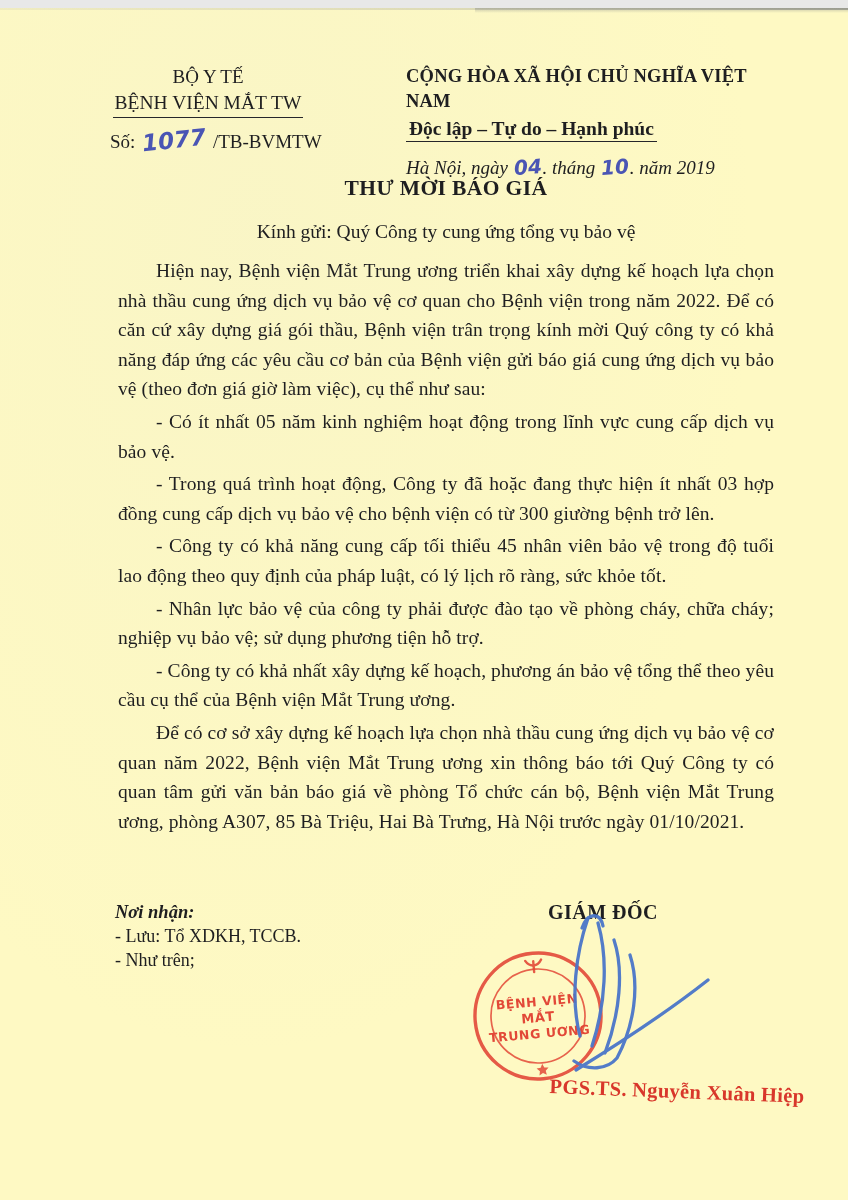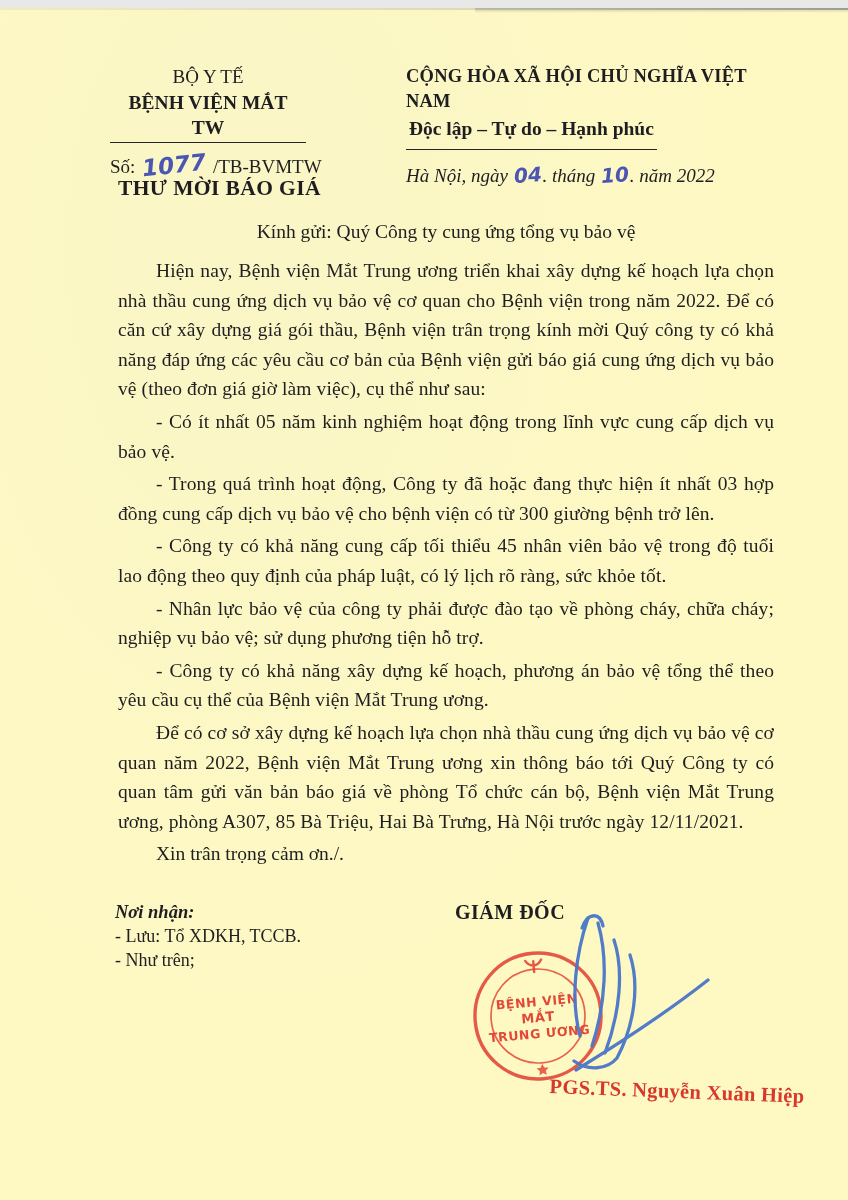--- a/index.html
+++ b/index.html
@@ -26,48 +26,48 @@
     background:radial-gradient(ellipse at 30% 20%, rgba(210,214,222,.10), rgba(255,255,255,0) 60%);
     pointer-events:none;
   }
 
   
   .hdr-left{
     position:absolute;top:56px;left:110px;width:196px;
     text-align:center;line-height:25px;
   }
   .hdr-left .ministry{font-size:19px;}
-  .hdr-left .org{font-size:19.5px;font-weight:bold;margin-top:1px;}
+  .hdr-left .org{font-size:19.5px;font-weight:normal;margin-top:1px;}
   .hdr-left .org .u{display:inline-block;border-bottom:1.6px solid #26262a;padding:0 2px 2px;}
   .hdr-left .doc-number{font-size:19px;margin-top:11px;white-space:nowrap;}
 
   .hdr-right{
     position:absolute;top:56px;left:406px;width:380px;
     text-align:left;line-height:25px;
   }
   .hdr-right .country{font-size:18.5px;font-weight:bold;letter-spacing:.2px;}
   .hdr-right .motto{font-size:19.5px;font-weight:bold;margin-top:2px;}
-  .hdr-right .motto .u{display:inline-block;border-bottom:1.6px solid #26262a;padding:0 3px 8px;}
+  .hdr-right .motto .u{display:inline-block;border-bottom:1.6px solid #26262a;padding:0 3px 0;}
   .hdr-right .dateline{font-size:19px;font-style:italic;margin-top:13px;white-space:nowrap;}
 
   .hand{
     display:inline-block;
     font-family:"DejaVu Sans", sans-serif;
     font-style:italic;font-weight:bold;
     color:#4a55b4;
     transform:rotate(-6deg);
     line-height:1;
   }
   .hand.num{font-size:23px;margin:0 2px;}
   .hand.date-num{font-size:20px;margin:0 1px;transform:rotate(-4deg);}
 
   
   .body-text{position:absolute;top:168px;left:118px;width:656px;}
   .doc-title{
-    margin:0 0 20px;
+    margin:0 0 20px;text-align:center;
     font-size:21.5px;font-weight:bold;letter-spacing:.4px;
   }
   .salutation{
     margin:0 0 13px;text-align:center;font-size:19.5px;
   }
   .body-text p.para{
     margin:0 0 3px;
     font-size:19.5px;line-height:29.6px;
     text-align:justify;text-indent:38px;
     letter-spacing:.1px;
@@ -78,21 +78,21 @@
     text-indent:38px;
   }
 
   
   .recipients{position:absolute;left:115px;top:892px;}
   .recipients .head{font-size:18.5px;font-weight:bold;font-style:italic;line-height:25px;}
   .recipients .item{font-size:18px;line-height:23.5px;}
 
   .sig-title{
     position:absolute;left:455px;top:893px;width:296px;
-    text-align:left;font-size:20px;font-weight:bold;letter-spacing:.5px;
+    text-align:center;font-size:20px;font-weight:bold;letter-spacing:.5px;
   }
 
   .stamp-wrap{
     position:absolute;left:470px;top:940px;width:136px;height:136px;
     transform:rotate(-5deg);
     opacity:.92;
   }
   .stamp-text{
     font-family:"DejaVu Sans", sans-serif;
     font-weight:bold;
@@ -118,34 +118,33 @@
 
   <div class="hdr-left">
     <div class="ministry">BỘ Y TẾ</div>
     <div class="org"><span class="u">BỆNH VIỆN MẮT TW</span></div>
     <div class="doc-number"><span>Số: </span><span class="hand num">1077</span><span> /TB-BVMTW</span></div>
   </div>
 
   <div class="hdr-right">
     <div class="country">CỘNG HÒA XÃ HỘI CHỦ NGHĨA VIỆT NAM</div>
     <div class="motto"><span class="u">Độc lập – Tự do – Hạnh phúc</span></div>
-    <div class="dateline"><span>Hà Nội, ngày </span><span class="hand date-num">04</span><span>. tháng </span><span class="hand date-num">10</span><span>. năm 2022</span></div>
+    <div class="dateline"><span>Hà Nội, ngày </span><span class="hand date-num">04</span><span>. tháng </span><span class="hand date-num">10</span><span>. năm 2019</span></div>
   </div>
 
   <div class="body-text">
     <h1 class="doc-title">THƯ MỜI BÁO GIÁ</h1>
     <div class="salutation">Kính gửi: Quý Công ty cung ứng tổng vụ bảo vệ</div>
     <p class="para">Hiện nay, Bệnh viện Mắt Trung ương triển khai xây dựng kế hoạch lựa chọn nhà thầu cung ứng dịch vụ bảo vệ cơ quan cho Bệnh viện trong năm 2022. Để có căn cứ xây dựng giá gói thầu, Bệnh viện trân trọng kính mời Quý công ty có khả năng đáp ứng các yêu cầu cơ bản của Bệnh viện gửi báo giá cung ứng dịch vụ bảo vệ (theo đơn giá giờ làm việc), cụ thể như sau:</p>
     <p class="para">- Có ít nhất 05 năm kinh nghiệm hoạt động trong lĩnh vực cung cấp dịch vụ bảo vệ.</p>
     <p class="para">- Trong quá trình hoạt động, Công ty đã hoặc đang thực hiện ít nhất 03 hợp đồng cung cấp dịch vụ bảo vệ cho bệnh viện có từ 300 giường bệnh trở lên.</p>
     <p class="para">- Công ty có khả năng cung cấp tối thiểu 45 nhân viên bảo vệ trong độ tuổi lao động theo quy định của pháp luật, có lý lịch rõ ràng, sức khỏe tốt.</p>
     <p class="para">- Nhân lực bảo vệ của công ty phải được đào tạo về phòng cháy, chữa cháy; nghiệp vụ bảo vệ; sử dụng phương tiện hỗ trợ.</p>
-    <p class="para">- Công ty có khả năng xây dựng kế hoạch, phương án bảo vệ tổng thể theo yêu cầu cụ thể của Bệnh viện Mắt Trung ương.</p>
-    <p class="para">Để có cơ sở xây dựng kế hoạch lựa chọn nhà thầu cung ứng dịch vụ bảo vệ cơ quan năm 2022, Bệnh viện Mắt Trung ương xin thông báo tới Quý Công ty có quan tâm gửi văn bản báo giá về phòng Tổ chức cán bộ, Bệnh viện Mắt Trung ương, phòng A307, 85 Bà Triệu, Hai Bà Trưng, Hà Nội trước ngày 12/11/2021.</p>
-    <p class="closing">Xin trân trọng cảm ơn./.</p>
+    <p class="para">- Công ty có khả nhất xây dựng kế hoạch, phương án bảo vệ tổng thể theo yêu cầu cụ thể của Bệnh viện Mắt Trung ương.</p>
+    <p class="para">Để có cơ sở xây dựng kế hoạch lựa chọn nhà thầu cung ứng dịch vụ bảo vệ cơ quan năm 2022, Bệnh viện Mắt Trung ương xin thông báo tới Quý Công ty có quan tâm gửi văn bản báo giá về phòng Tổ chức cán bộ, Bệnh viện Mắt Trung ương, phòng A307, 85 Bà Triệu, Hai Bà Trưng, Hà Nội trước ngày 01/10/2021.</p>
   </div>
 
   <div class="recipients">
     <div class="head">Nơi nhận:</div>
     <div class="item">- Lưu: Tổ XDKH, TCCB.</div>
     <div class="item">- Như trên;</div>
   </div>
 
   <div class="sig-title">GIÁM ĐỐC</div>
 

